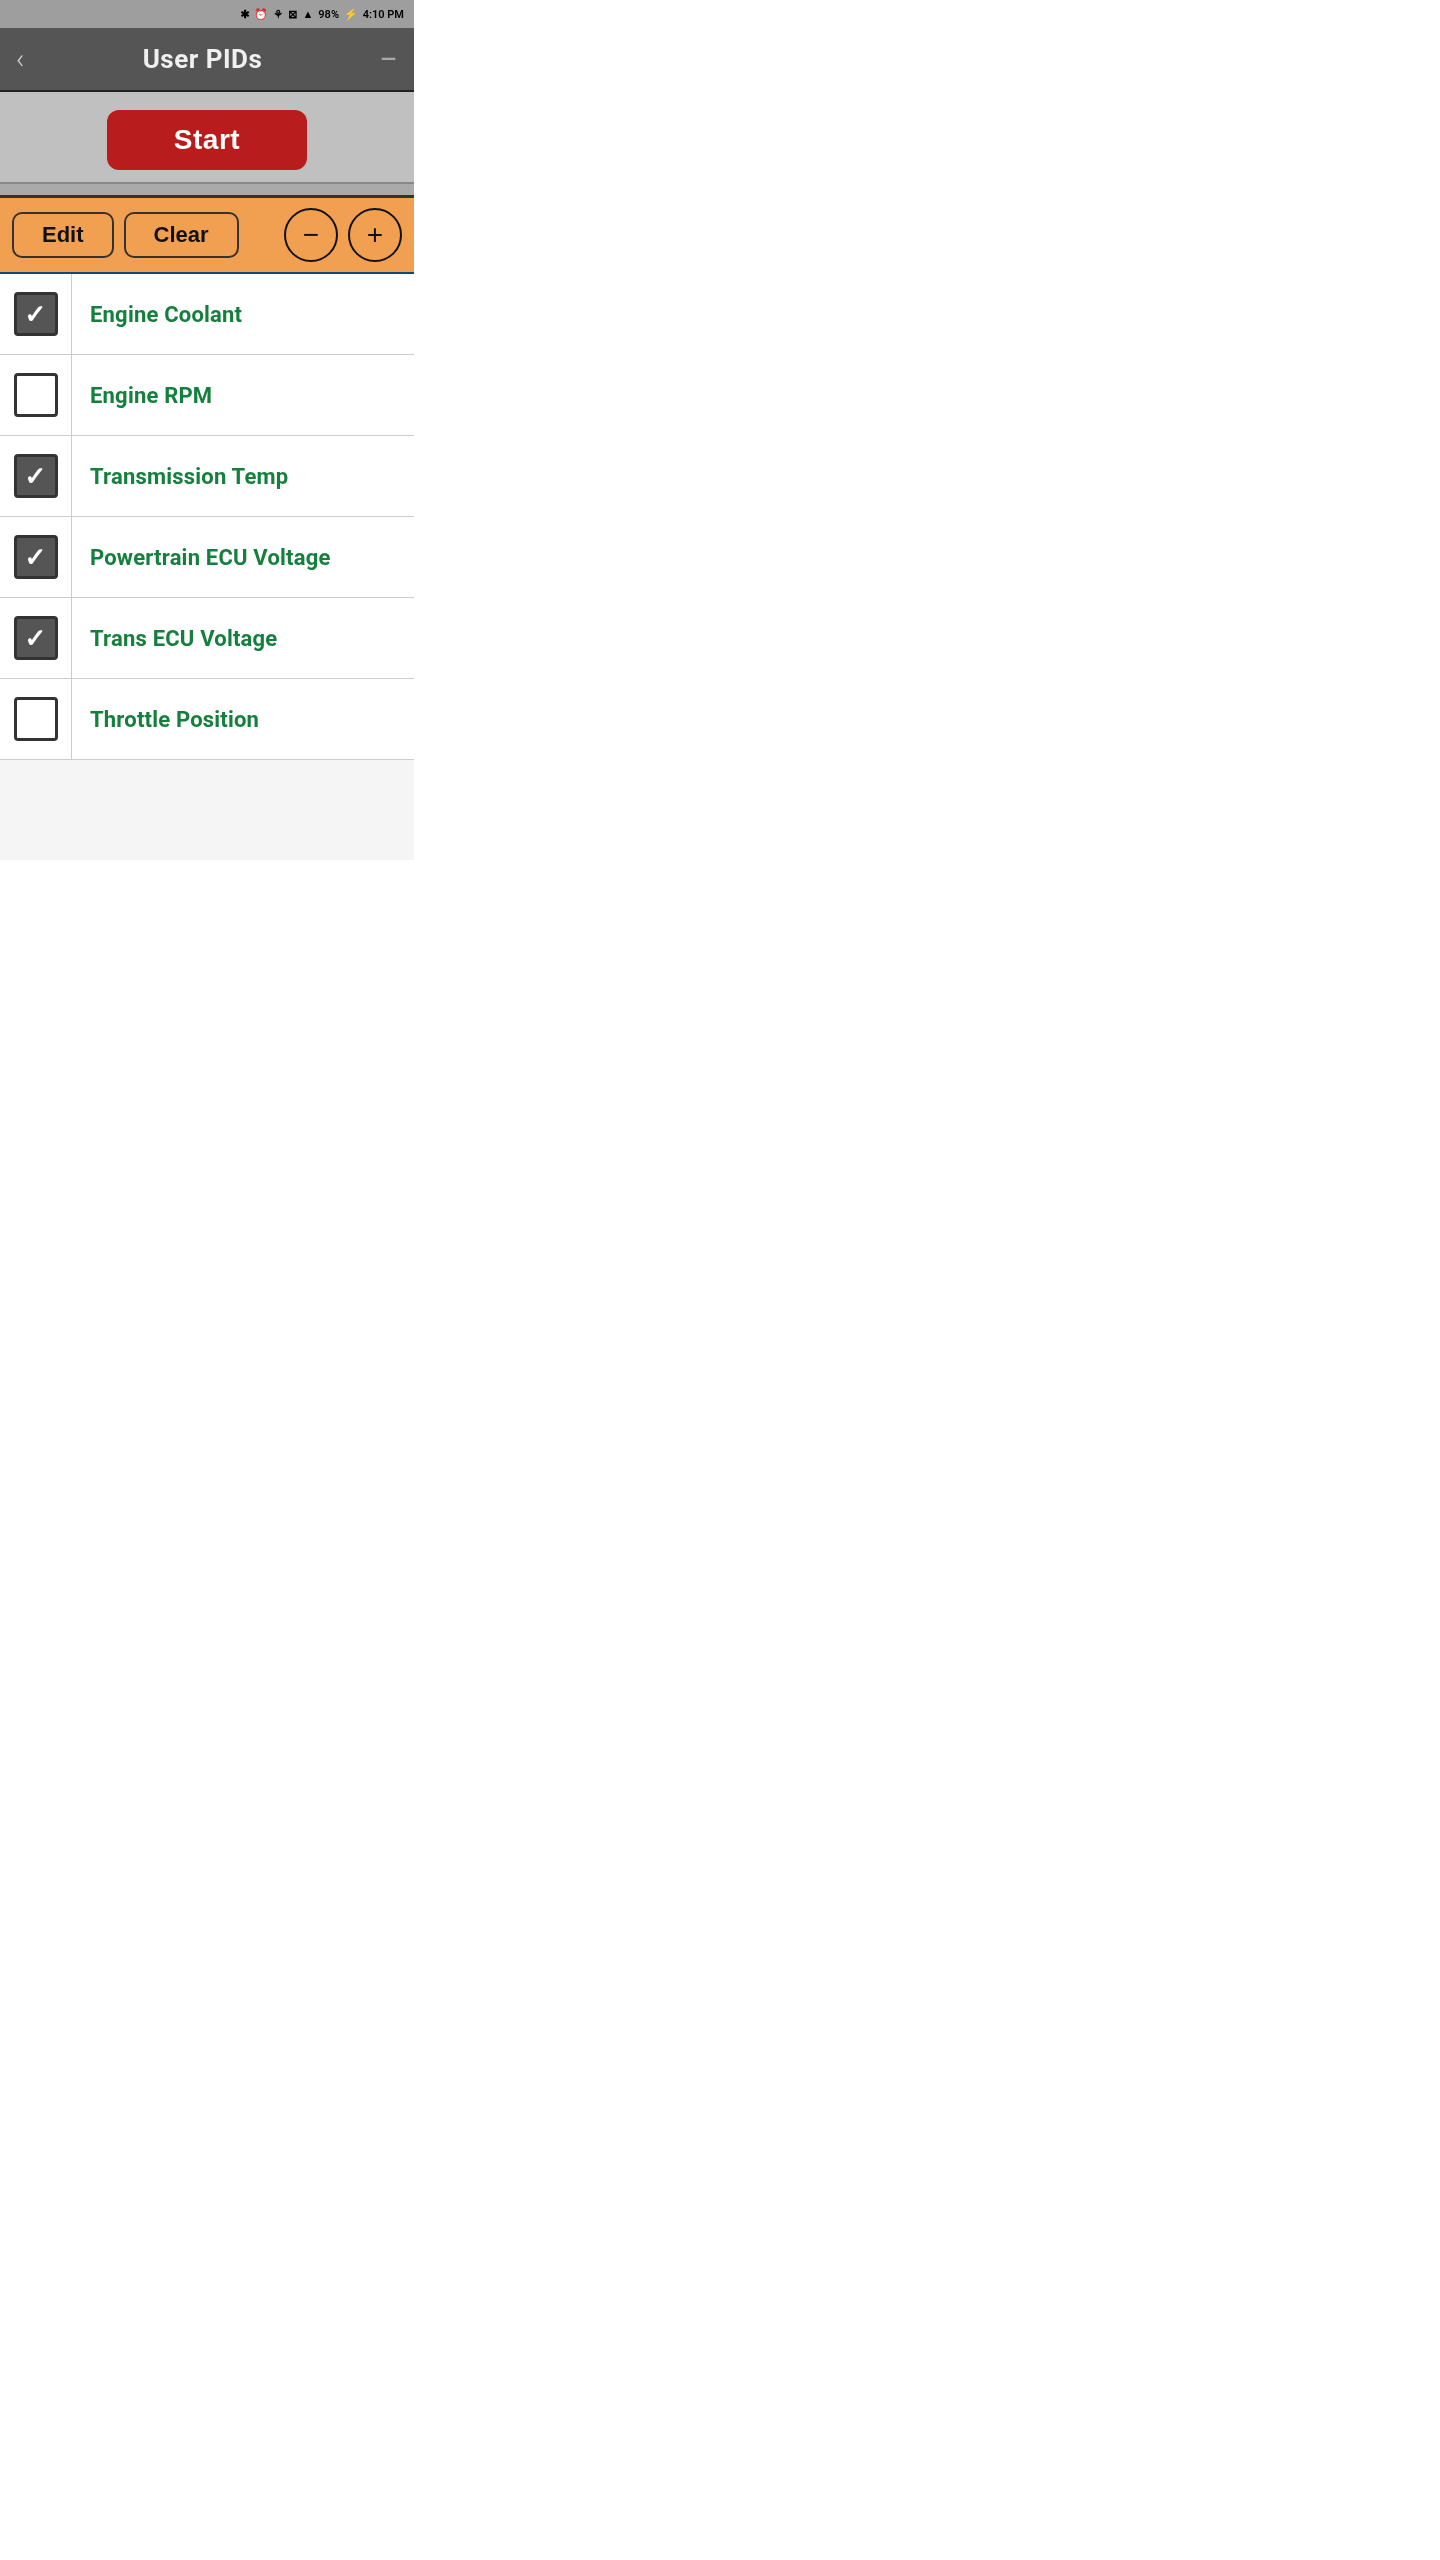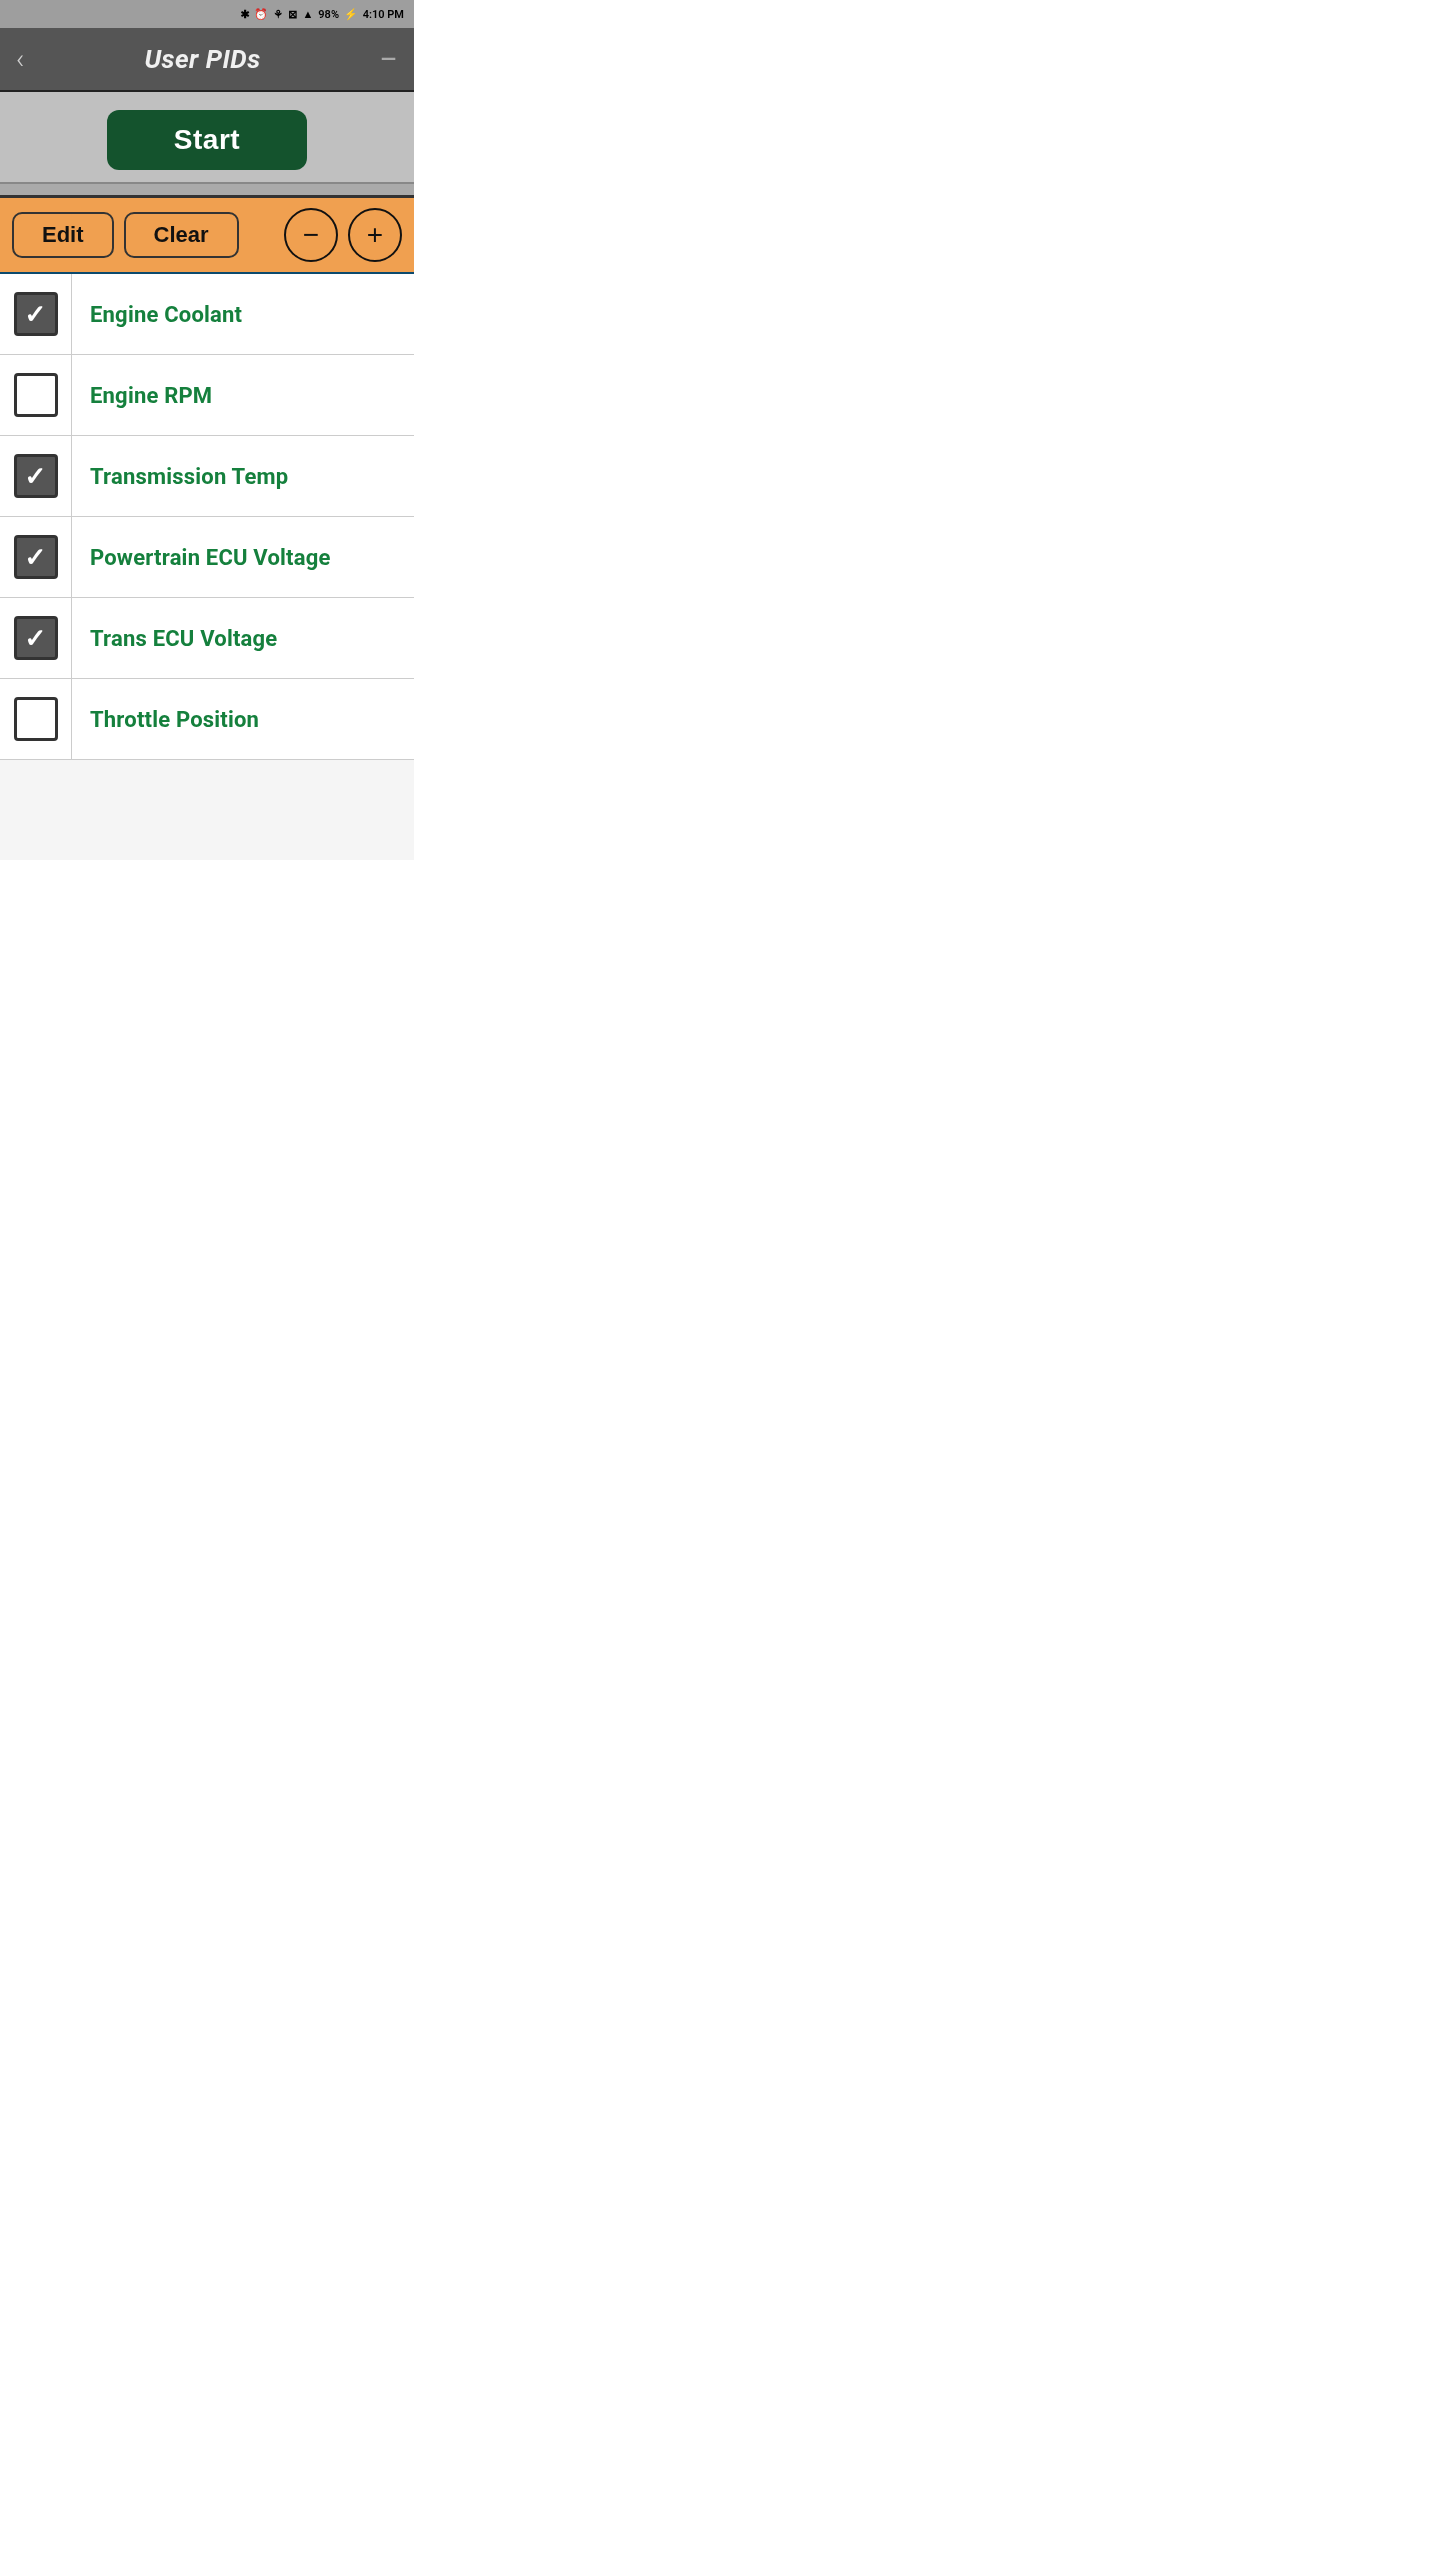--- a/index.html
+++ b/index.html
@@ -51,39 +51,38 @@
       font-size: 28px;
       font-weight: 300;
       cursor: pointer;
       line-height: 1;
     }
     .header-title {
       color: #f0f0f0;
       font-size: 26px;
       font-weight: 700;
       letter-spacing: 0.5px;
-      font-style: italic;
     }
     .header-menu {
       color: #aaa;
       font-size: 20px;
       font-weight: 700;
       letter-spacing: 2px;
       line-height: 1;
     }
 
     
     .start-area {
       background: #c0c0c0;
       padding: 18px 16px 12px;
       display: flex;
       justify-content: center;
     }
     .start-btn {
-      background: #14532d;
+      background: #b91c1c;
       color: #fff;
       font-size: 28px;
       font-weight: 700;
       border: none;
       border-radius: 12px;
       padding: 14px 0;
       width: 200px;
       cursor: pointer;
       letter-spacing: 0.5px;
     }

